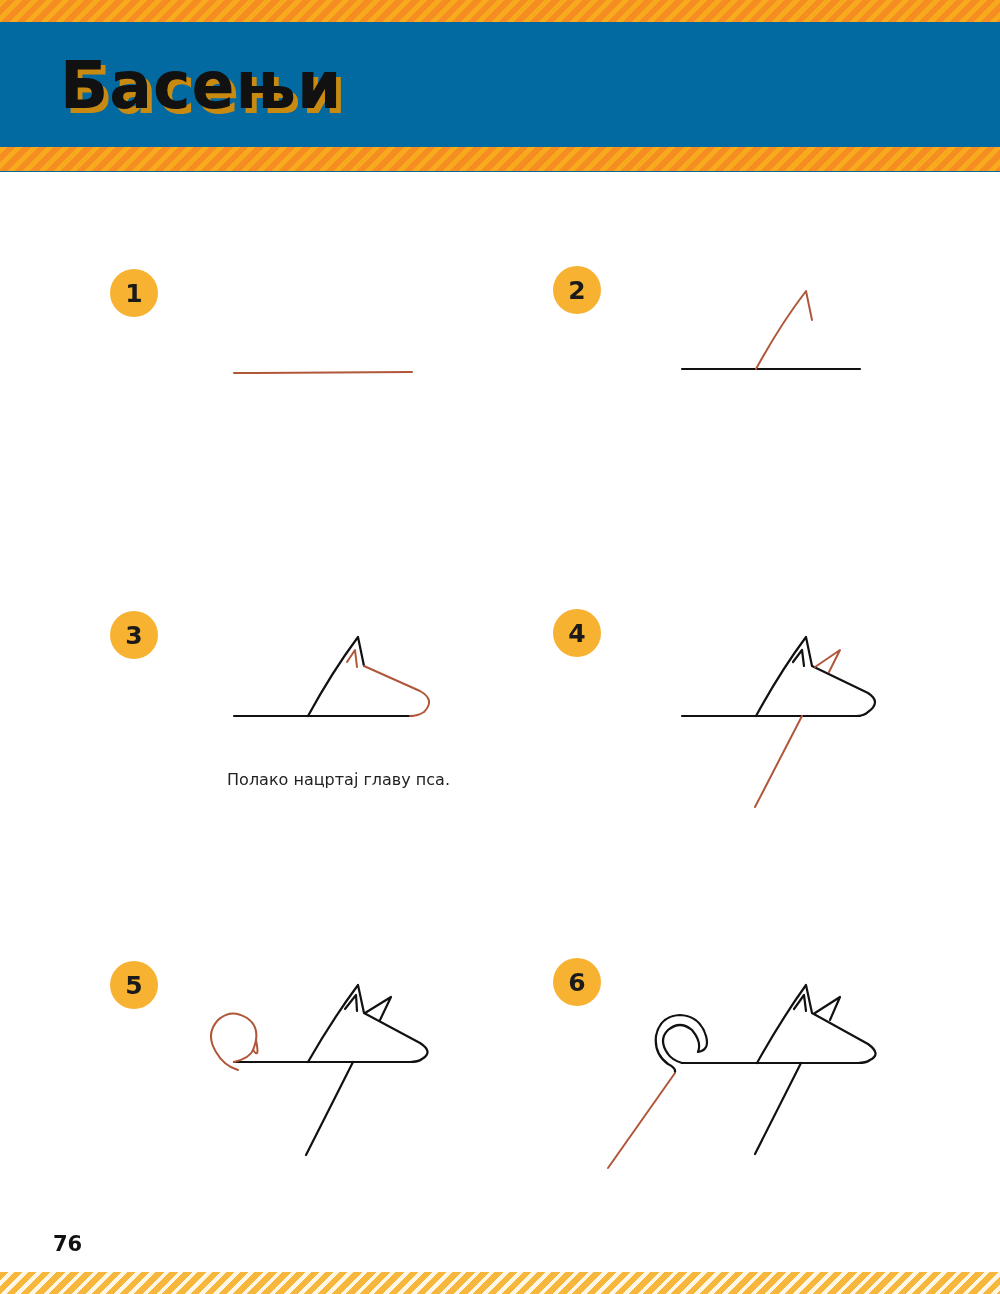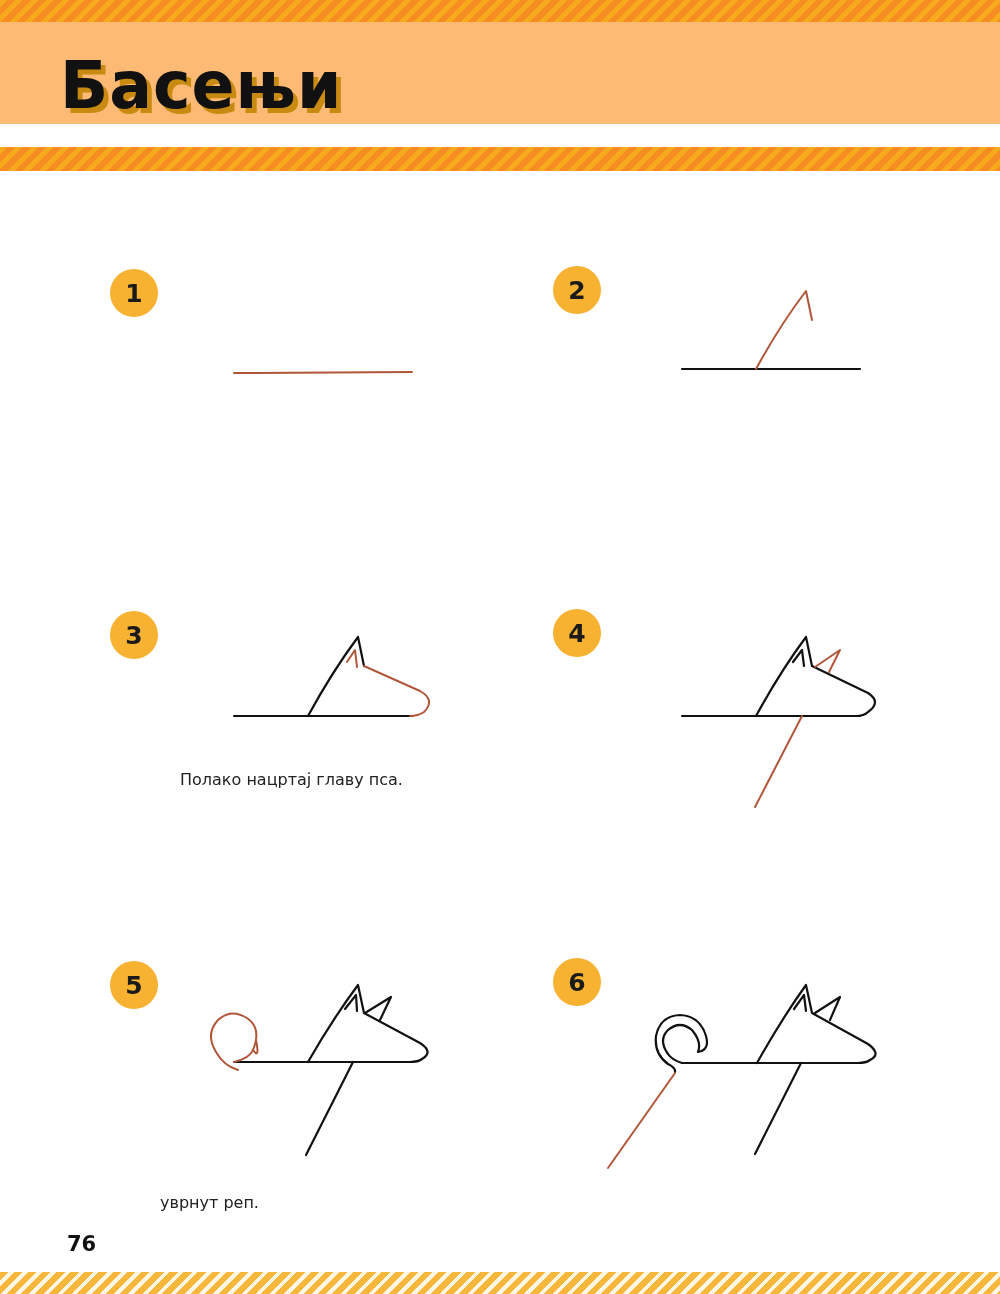--- a/index.html
+++ b/index.html
@@ -1,29 +1,29 @@
 <!DOCTYPE html>
 <html><head>
 <meta charset="utf-8">
 <style>
   html, body { margin:0; padding:0; }
   body { width:1000px; height:1294px; position:relative; background:#ffffff; overflow:hidden; font-family:"DejaVu Sans", sans-serif; }
-  .header { position:absolute; left:0; top:0; width:1000px; height:124px; background:#fdba74; }
+  .header { position:absolute; left:0; top:0; width:1000px; height:172px; background:#0369a1; }
   .stripe-top, .stripe-bot { position:absolute; left:0; width:1000px;
     background: repeating-linear-gradient(135deg, #f8aa1d 0 5px, #f58d22 5px 11px); }
   .stripe-top { top:0; height:22px; }
   .stripe-bot { top:147px; height:24px; }
   .title { position:absolute; left:60px; top:46px; font-family:"DejaVu Sans", sans-serif; font-weight:bold; font-size:66px; line-height:80px; letter-spacing:1px; color:#111;
     text-shadow: 5px 5px 0 #c98a12; transform: scaleX(0.96); transform-origin:left; font-style:normal; }
   .footer-stripe { position:absolute; left:0; top:1272px; width:1000px; height:22px;
     background: repeating-linear-gradient(135deg, #f6b73c 0 6px, #fff7e6 6px 10px); }
-  .page-number { position:absolute; left:67px; top:1232px; font-family:"DejaVu Sans", sans-serif; font-weight:bold; font-size:21px; color:#111; }
+  .page-number { position:absolute; left:53px; top:1232px; font-family:"DejaVu Sans", sans-serif; font-weight:bold; font-size:21px; color:#111; }
   .badge { position:absolute; width:48px; height:48px; border-radius:50%; background:#f8b232; display:flex; align-items:center; justify-content:center;
     font-family:"DejaVu Sans", sans-serif; font-weight:bold; font-size:25px; color:#1a1a1a; }
-  .caption { position:absolute; font-family:"DejaVu Sans", sans-serif; font-size:16px; color:#222; text-align:left; line-height:24px; }
+  .caption { position:absolute; font-family:"DejaVu Sans", sans-serif; font-size:16px; color:#222; text-align:right; line-height:24px; }
   svg.drawing { position:absolute; left:0; top:0; width:1000px; height:1294px; pointer-events:none; }
   svg path { fill:none; stroke-linecap:round; stroke-linejoin:round; }
   .k { stroke:#111; stroke-width:2.2; }
   .b { stroke:#b0573a; stroke-width:2; }
 </style>
 </head>
 <body>
 
 <div class="header">
   <div class="stripe-top"></div>
@@ -33,21 +33,20 @@
 
 <div class="badge" style="left:110px;top:269px;">1</div>
 <div class="badge" style="left:553px;top:266px;">2</div>
 <div class="badge" style="left:110px;top:611px;">3</div>
 <div class="badge" style="left:553px;top:609px;">4</div>
 <div class="badge" style="left:110px;top:961px;">5</div>
 <div class="badge" style="left:553px;top:958px;">6</div>
 
 <div class="caption" style="left:180px;top:768px;width:270px;">Полако нацртај главу пса.</div>
 <div class="caption" style="left:160px;top:1191px;width:280px;">
-  <div>уврнут реп.</div>
 </div>
 
 <svg class="drawing" viewBox="0 0 1000 1294">
 
   <g>
     <path class="b" d="M234 373 L412 372"></path>
   </g>
 
   <g>
     <path class="k" d="M682 369 L860 369"></path>

